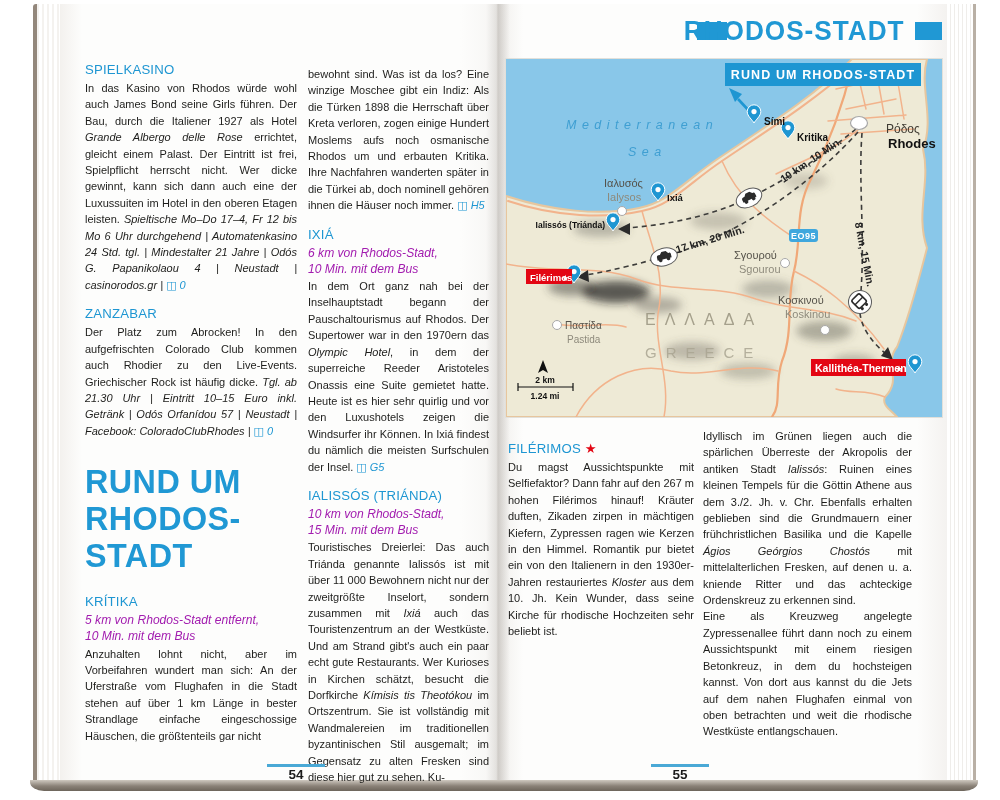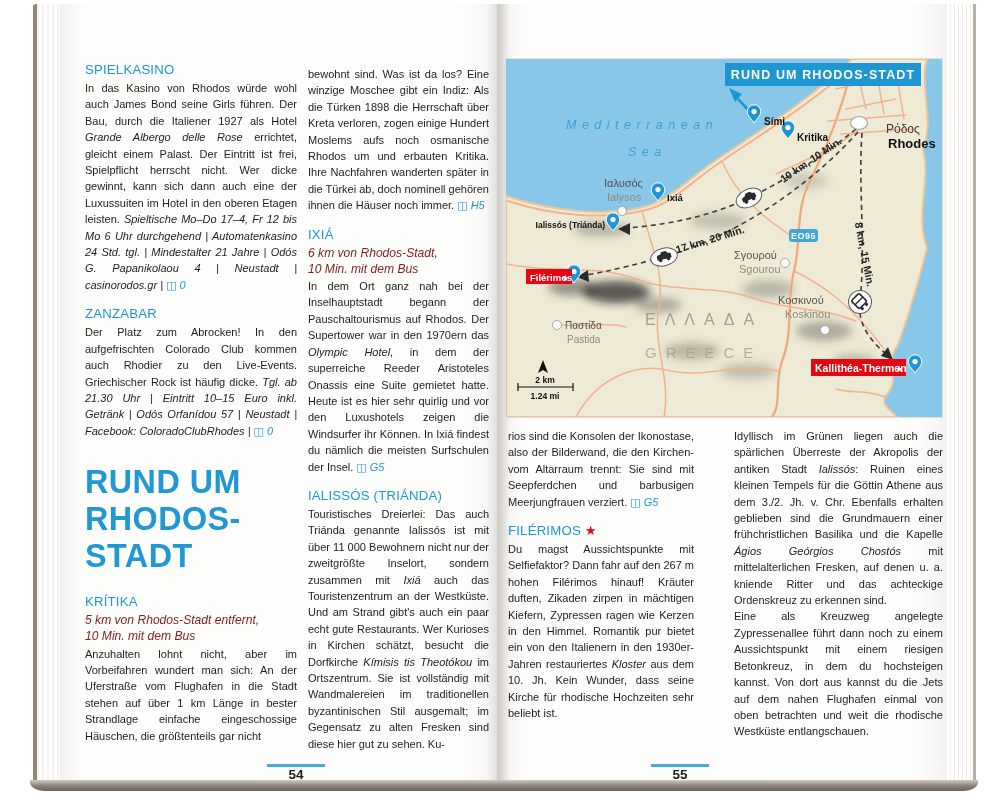--- a/index.html
+++ b/index.html
@@ -20,21 +20,21 @@
      background:linear-gradient(90deg,rgba(0,0,0,0) 0,rgba(60,50,40,.10) 42%,rgba(60,50,40,.18) 52%,rgba(0,0,0,0) 100%);}
   .book-bottom{position:absolute;left:30px;right:22px;top:780px;height:11px;
      background:linear-gradient(180deg,#cfc9c0 0,#8a8177 55%,#6d655b 100%);
      border-radius:0 0 14px 14px / 0 0 9px 9px;}
 
   
   .col{position:absolute;}
   .h-blue{color:#1e96d2;font-weight:normal;font-size:13.2px;letter-spacing:.2px;margin:13px 0 3px;}
   .h-blue.first{margin-top:0;}
   .body{font-size:11px;line-height:16.4px;text-align:justify;}
-  .info{font-style:italic;color:#7f1d1d;font-size:12.1px;line-height:16.2px;white-space:pre-line;margin:0 0 1px;}
+  .info{font-style:italic;color:#a21caf;font-size:12.1px;line-height:16.2px;white-space:pre-line;margin:0 0 1px;}
   .i{font-style:italic;}
   .ref{color:#1e96d2;font-style:italic;}
   .red-star{color:#e30613;font-style:normal;}
   .big-title{color:#2098d4;font-weight:bold;font-size:34px;line-height:37px;letter-spacing:.5px;
      margin:24px 0 10px;transform:scaleX(.95);transform-origin:left top;}
   .footer{position:absolute;top:764px;width:58px;border-top:3px solid #4aa9d6;
      text-align:center;font-weight:bold;font-size:13.5px;padding-top:0;color:#1b1b1b;}
 
   
   .r-header{position:absolute;left:505px;top:16px;width:437px;height:32px;}
@@ -74,25 +74,32 @@
     <div class="body">Anzuhalten lohnt nicht, aber im Vorbeifahren wundert man sich: An der Uferstraße vom Flughafen in die Stadt stehen auf über 1 km Länge in bester Strandlage einfache eingeschossige Häuschen, die größtenteils gar nicht</div>
   </div>
 
   <div class="col" style="left:308px;top:66px;width:181px;">
     <div class="body"><span>bewohnt sind. Was ist da los? Eine winzige Moschee gibt ein Indiz: Als die Türken 1898 die Herrschaft über Kreta verloren, zogen einige Hundert Moslems aufs noch osmanische Rhodos um und erbauten Kritika. Ihre Nachfahren wanderten später in die Türkei ab, doch nominell gehören ihnen die Häuser noch immer. </span><span class="ref">◫ H5</span></div>
     <div class="h-blue">IXIÁ</div>
     <div class="info">6 km von Rhodos-Stadt,
 10 Min. mit dem Bus</div>
     <div class="body"><span>In dem Ort ganz nah bei der Inselhauptstadt begann der Pauschaltourismus auf Rhodos. Der Supertower war in den 1970ern das </span><span class="i">Olympic Hotel</span><span>, in dem der superreiche Reeder Aristoteles Onassis eine Suite gemietet hatte. Heute ist es hier sehr quirlig und vor den Luxushotels zeigen die Windsurfer ihr Können. In Ixiá findest du nämlich die meisten Surfschulen der Insel. </span><span class="ref">◫ G5</span></div>
     <div class="h-blue">IALISSÓS (TRIÁNDA)</div>
+    <div class="info">10 km von Rhodos-Stadt,
+15 Min. mit dem Bus</div>
     <div class="body"><span>Touristisches Dreierlei: Das auch Triánda genannte Ialissós ist mit über 11 000 Bewohnern nicht nur der zweitgrößte Inselort, sondern zusammen mit </span><span class="i">Ixiá</span><span> auch das Touristenzentrum an der Westküste. Und am Strand gibt's auch ein paar echt gute Restaurants. Wer Kurioses in Kirchen schätzt, besucht die Dorfkirche </span><span class="i">Kímisis tis Theotókou</span><span> im Ortszentrum. Sie ist vollständig mit Wandmalereien im traditionellen byzantinischen Stil ausgemalt; im Gegensatz zu alten Fresken sind diese hier gut zu sehen. Ku-</span></div>
   </div>
 
   <div class="footer" style="left:267px;">54</div>
 
+  <div class="r-header">
+    <div class="dash l"></div>
+    <div class="r-title">RHODOS-STADT</div>
+    <div class="dash r"></div>
+  </div>
 
   <div class="map-wrap">
     <svg width="436" height="358" viewBox="0 0 436 358">
       <defs>
         <filter id="blur5" x="-60%" y="-60%" width="220%" height="220%">
             <feGaussianBlur stdDeviation="4.5"></feGaussianBlur>
           </filter>
         <g id="pin">
           <path d="M0,0 C-1.6,-3.2 -6.8,-6.8 -6.8,-11.4 A6.8,6.8 0 1 1 6.8,-11.4 C6.8,-6.8 1.6,-3.2 0,0 Z" fill="#1e96d2" stroke="#ffffff" stroke-width="1"></path>
           <circle cx="0" cy="-11.4" r="2.6" fill="#ffffff"></circle>
@@ -228,27 +235,26 @@
         <text x="39" y="324" font-size="8.5" font-weight="bold" fill="#111" text-anchor="middle">2 km</text>
         <line x1="12" y1="328" x2="67" y2="328" stroke="#111" stroke-width="1.2"></line>
         <line x1="12" y1="324" x2="12" y2="332" stroke="#111" stroke-width="1.2"></line>
         <line x1="67" y1="324" x2="67" y2="332" stroke="#111" stroke-width="1.2"></line>
         <text x="39" y="340" font-size="8.5" font-weight="bold" fill="#111" text-anchor="middle">1.24 mi</text>
       </g>
     </svg>
   </div>
 
   <div class="col" style="left:508px;top:428px;width:186px;">
-    <div class="body"><span>rios sind die Konsolen der Ikonostase, also der Bilderwand, die den Kirchen- vom Altarraum trennt: Sie sind mit Seepferdchen und barbusigen Meerjungfrauen verziert. </span><span class="ref">◫ G5</span></div>
     <div class="h-blue">
       <span>FILÉRIMOS</span>
       <span class="red-star">★</span>
     </div>
     <div class="body"><span>Du magst Aussichtspunkte mit Selfiefaktor? Dann fahr auf den 267 m hohen Filérimos hinauf! Kräuter duften, Zikaden zirpen in mächtigen Kiefern, Zypressen ragen wie Kerzen in den Himmel. Romantik pur bietet ein von den Italienern in den 1930er-Jahren restauriertes </span><span class="i">Kloster</span><span> aus dem 10. Jh. Kein Wunder, dass seine Kirche für rhodische Hochzeiten sehr beliebt ist.</span></div>
   </div>
 
-  <div class="col" style="left:734px;top:428px;width:209px;">
+  <div class="col" style="left:703px;top:428px;width:209px;">
     <div class="body"><span>Idyllisch im Grünen liegen auch die spärlichen Überreste der Akropolis der antiken Stadt </span><span class="i">Ialissós</span><span>: Ruinen eines kleinen Tempels für die Göttin Athene aus dem 3./2. Jh. v. Chr. Ebenfalls erhalten geblieben sind die Grundmauern einer frühchristlichen Basilika und die Kapelle </span><span class="i">Ágios Geórgios Chostós</span><span> mit mittelalterlichen Fresken, auf denen u. a. kniende Ritter und das achteckige Ordenskreuz zu erkennen sind.</span></div>
     <div class="body">Eine als Kreuzweg angelegte Zypressenallee führt dann noch zu einem Aussichtspunkt mit einem riesigen Betonkreuz, in dem du hochsteigen kannst. Von dort aus kannst du die Jets auf dem nahen Flughafen einmal von oben betrachten und weit die rhodische Westküste entlangschauen.</div>
   </div>
 
   <div class="footer" style="left:651px;">55</div>
 </div>
 
 </body></html>

